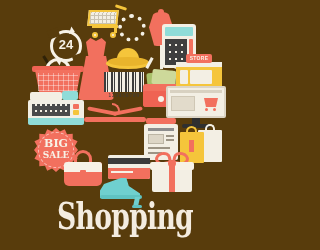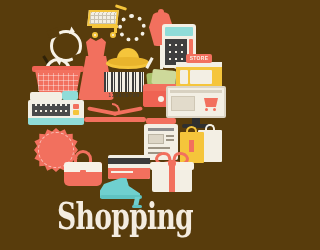--- a/index.html
+++ b/index.html
@@ -204,20 +204,21 @@
 <body>
 
 <div id="poster">
 
   <div class="ico" id="badge24">
     <div class="ring"></div>
     <div class="gapL"></div>
     <div class="gapR"></div>
     <div class="arrA"></div>
     <div class="arrB"></div>
+    <div class="num">24</div>
   </div>
 
   <div class="ico" id="basket">
     <div class="stick"></div>
     <div class="hand"></div>
     <div class="rim"></div>
     <div class="body"></div>
     <div class="mesh"></div>
   </div>
 
@@ -227,20 +228,22 @@
     <div class="base"></div>
     <div class="keys"></div>
     <div class="kr"></div>
     <div class="ky"></div>
     <div class="bot"></div>
   </div>
 
   <div class="ico" id="bigsale">
     <div class="star"></div>
     <div class="inner"></div>
+    <div class="l1">BIG</div>
+    <div class="l2">SALE</div>
   </div>
 
   <div class="ico" id="handbag">
     <div class="hdl"></div>
     <div class="bd"></div>
     <div class="flap"></div>
     <div class="clip"></div>
   </div>
 
   <div class="ico" id="cart">

